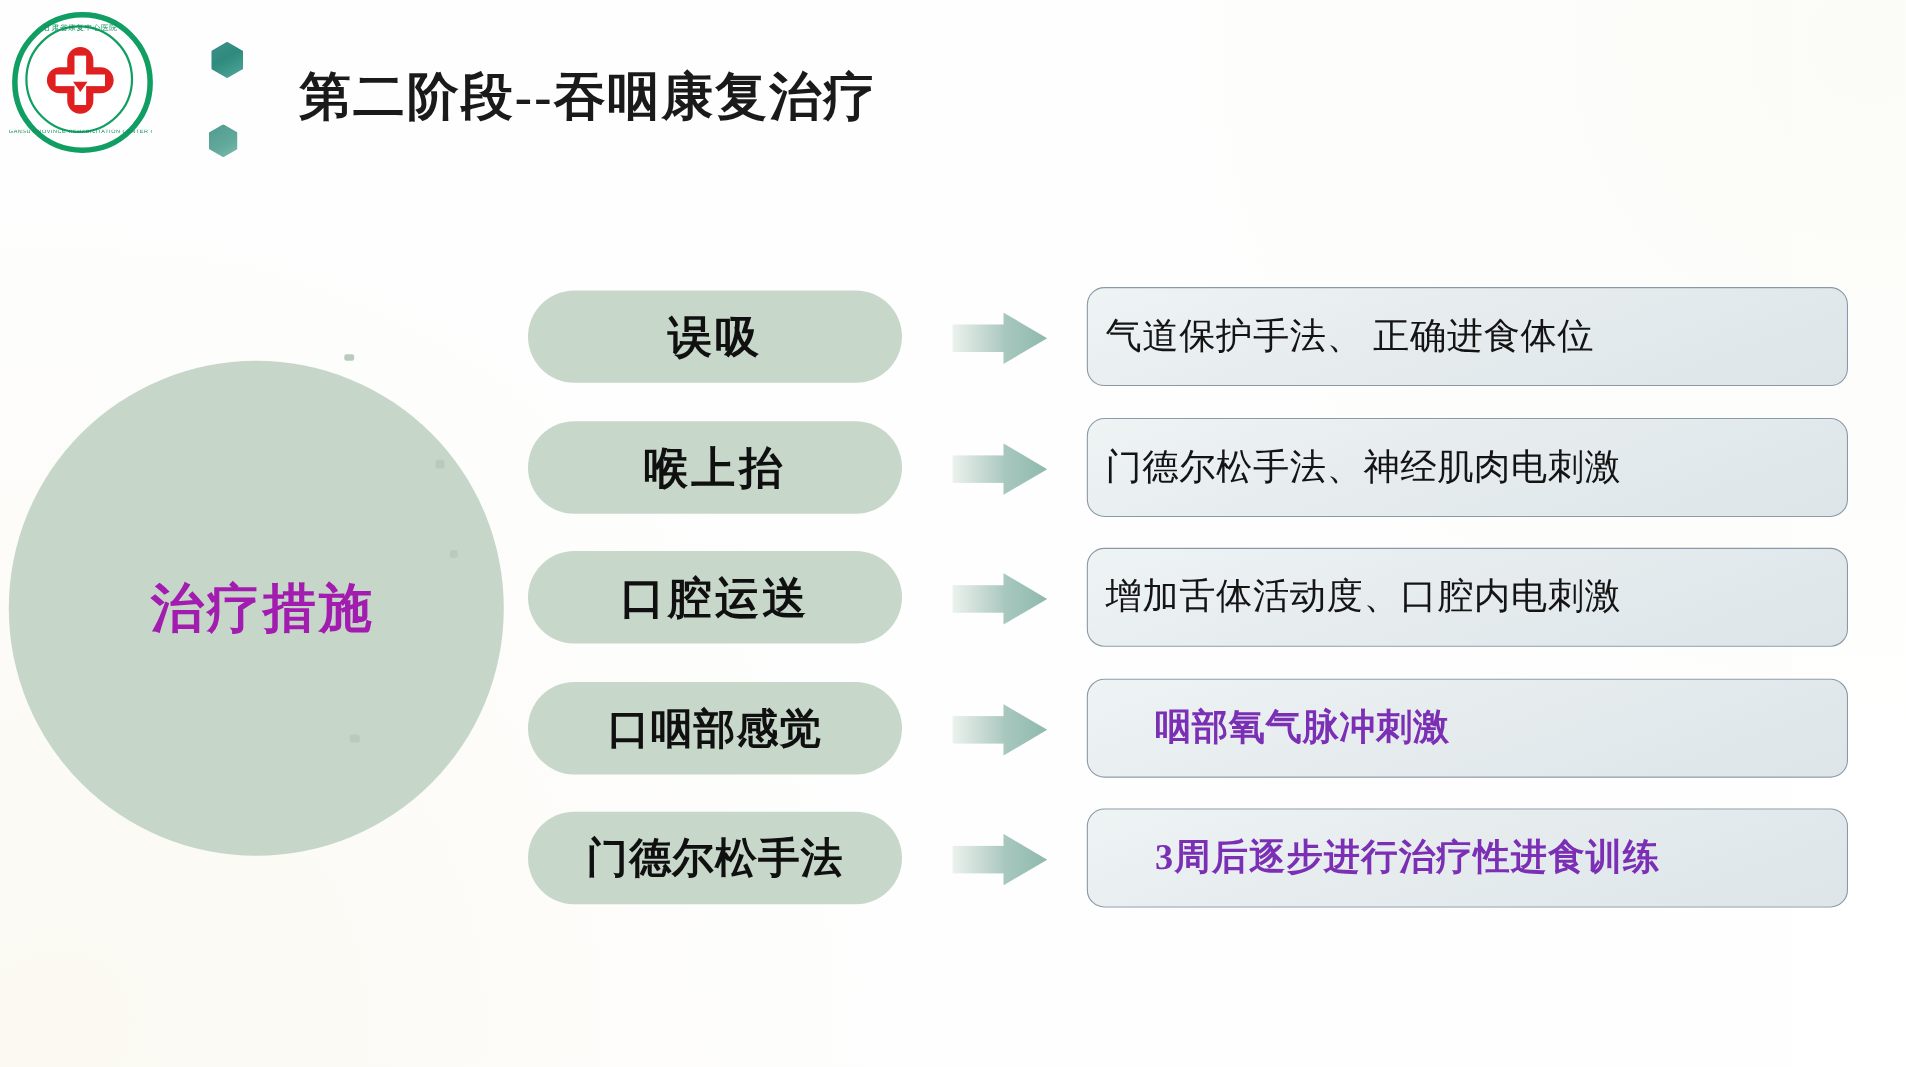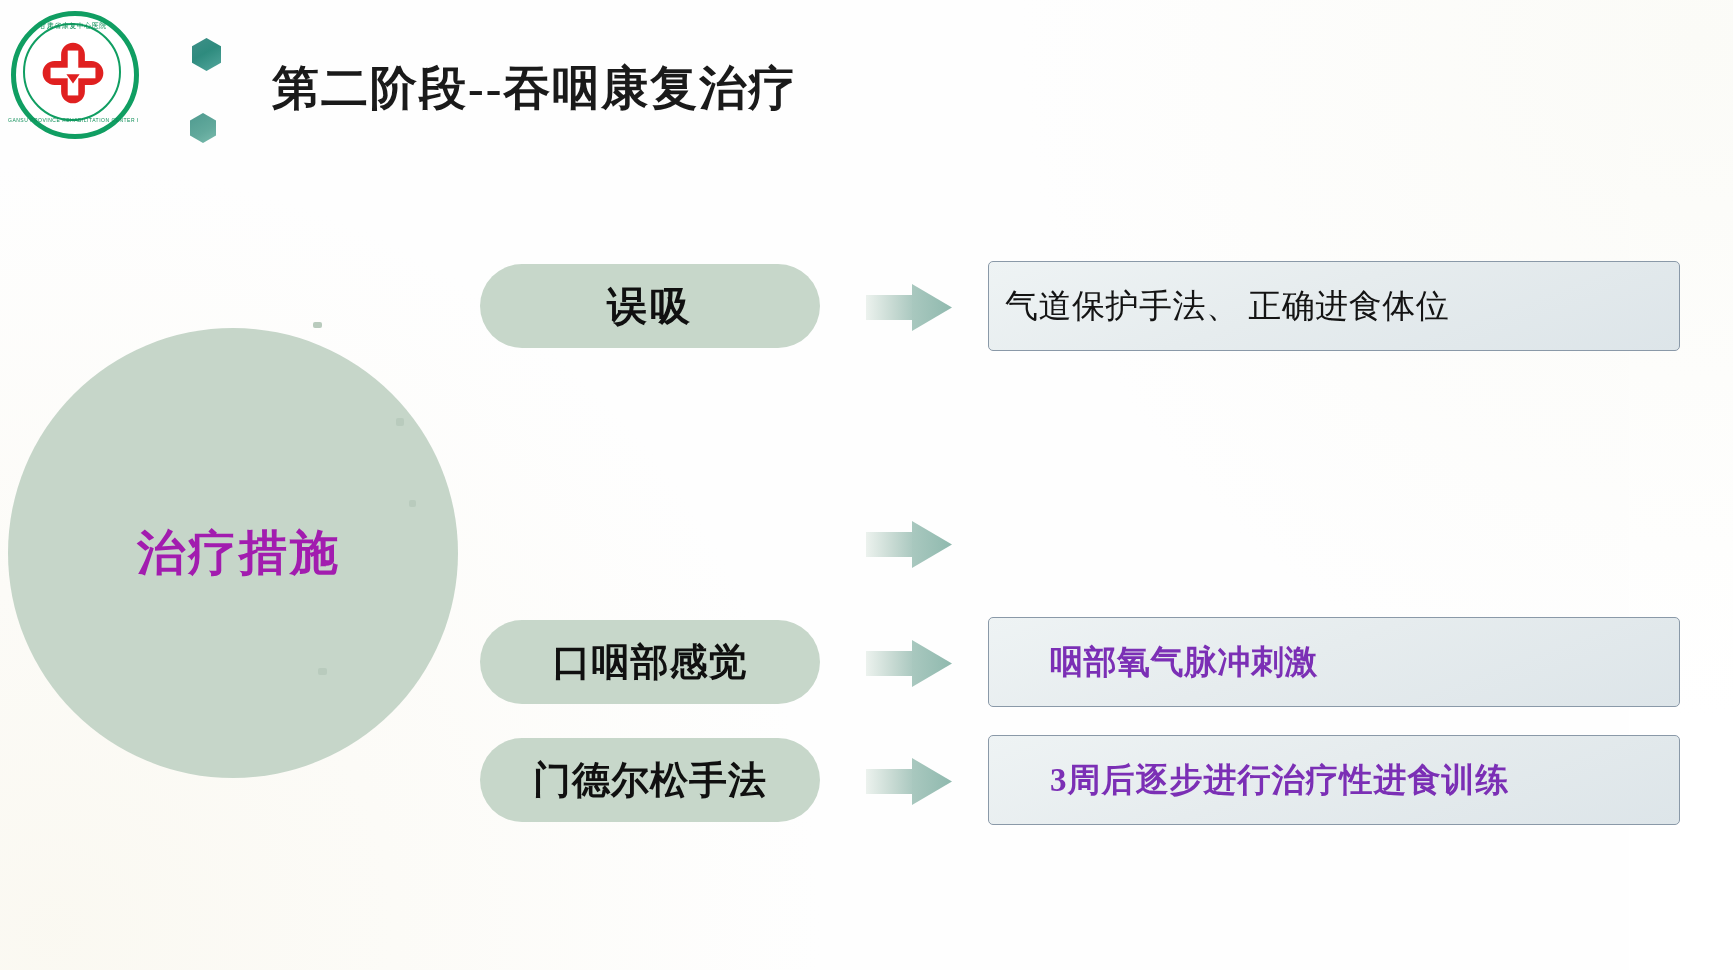--- a/index.html
+++ b/index.html
@@ -194,21 +194,21 @@
   }
 
   
   .box {
     position: absolute;
     left: 988px;
     top: -3px;
     width: 692px;
     height: 90px;
     border: 1.5px solid #8a99a8;
-    border-radius: 5px;
+    border-radius: 16px;
     background: linear-gradient(160deg, #eef3f4 0%, #e6ecee 45%, #dde5e9 100%);
     display: flex;
     align-items: center;
     box-sizing: border-box;
     padding: 0 16px;
   }
   .box-text {
     font-size: 33px;
     color: #141414;
     letter-spacing: 0.5px;
@@ -272,25 +272,43 @@
     </div>
     <div class="arrow">
       <div class="arrow-shaft"></div>
       <div class="arrow-head"></div>
     </div>
     <div class="box">
       <span class="box-text">气道保护手法、 正确进食体位</span>
     </div>
   </div>
 
+  <div class="row row-1">
+    <div class="pill">
+      <span class="pill-label">喉上抬</span>
+    </div>
+    <div class="arrow">
+      <div class="arrow-shaft"></div>
+      <div class="arrow-head"></div>
+    </div>
+    <div class="box">
+      <span class="box-text">门德尔松手法、神经肌肉电刺激</span>
+    </div>
+  </div>
 
   <div class="row row-2">
-    <div class="arrow">
-      <div class="arrow-shaft"></div>
-      <div class="arrow-head"></div>
+    <div class="pill">
+      <span class="pill-label">口腔运送</span>
+    </div>
+    <div class="arrow">
+      <div class="arrow-shaft"></div>
+      <div class="arrow-head"></div>
+    </div>
+    <div class="box">
+      <span class="box-text">增加舌体活动度、口腔内电刺激</span>
     </div>
   </div>
 
   <div class="row row-3">
     <div class="pill">
       <span class="pill-label narrow">口咽部感觉</span>
     </div>
     <div class="arrow">
       <div class="arrow-shaft"></div>
       <div class="arrow-head"></div>

